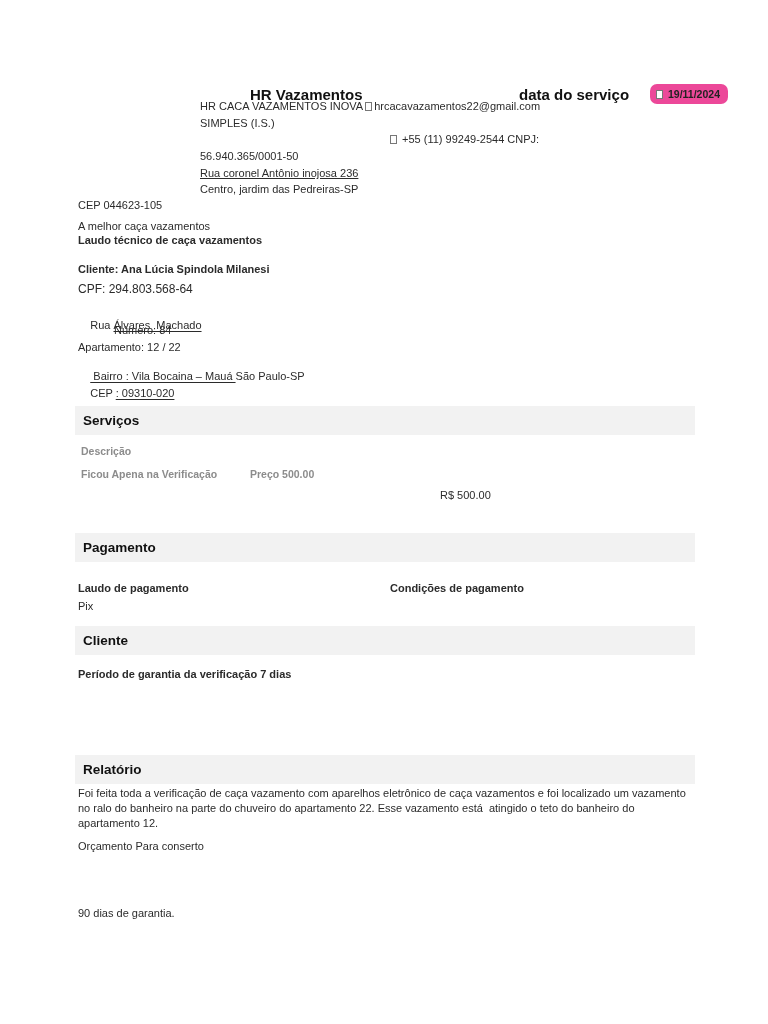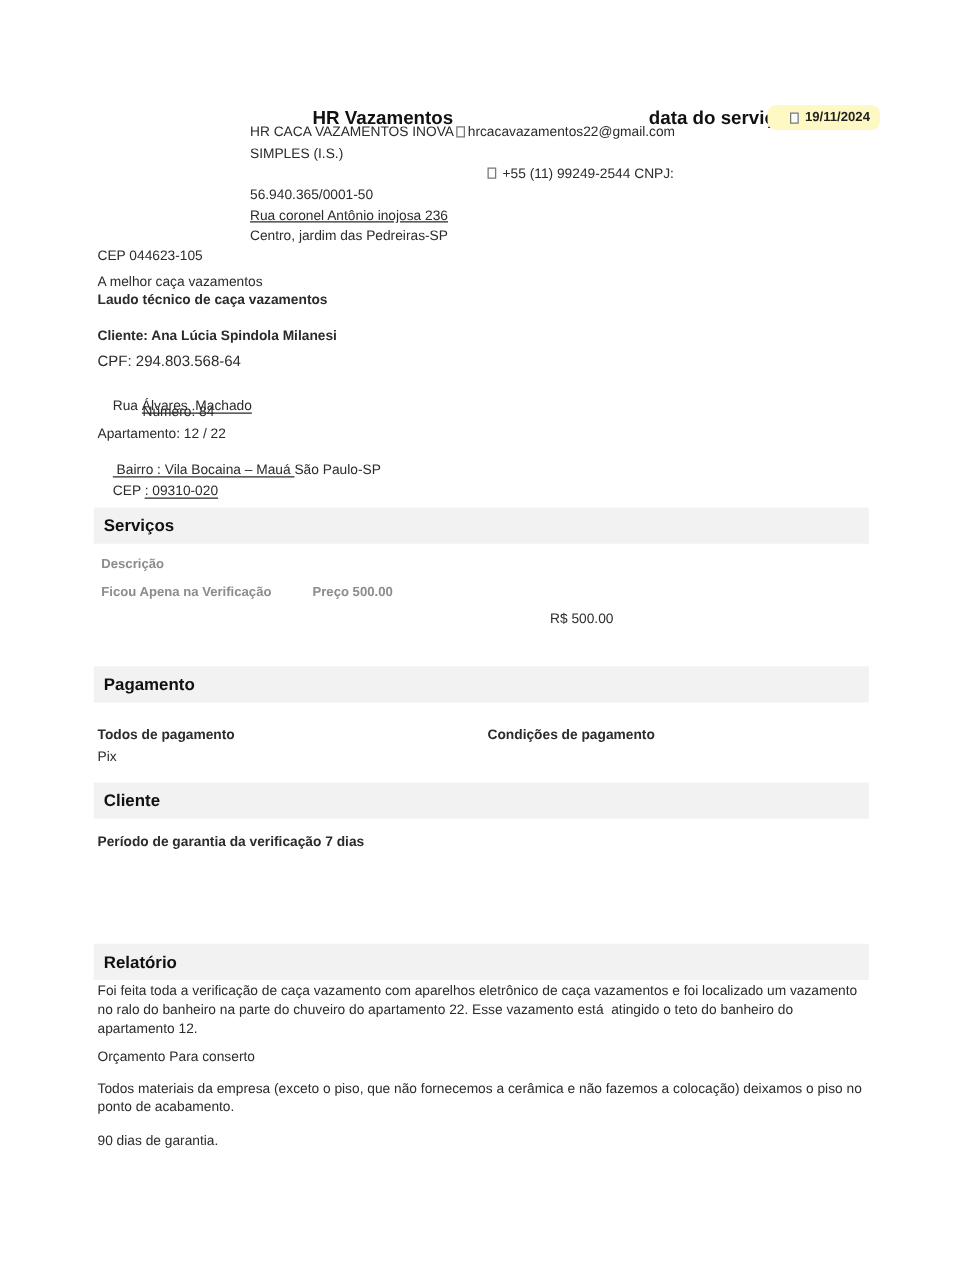--- a/index.html
+++ b/index.html
@@ -7,22 +7,22 @@
   body { font-family:"Liberation Sans","DejaVu Sans",sans-serif; color:#222; }
   .page {
     position:relative; width:768px; height:1024px; background:#ffffff;
     overflow:hidden; font-size:11px;
   }
   .abs { position:absolute; }
   .b { font-weight:bold; }
   .pre { white-space:pre-wrap; }
   .doc-title { font-size:15px; font-weight:bold; color:#111;text-align:center; }
   .date-chip {
-    background:#fef9c3; border-radius:7px; padding:4px 8px 4px 16px;
-    font-size:10.5px; font-weight:bold; color:#222; display:flex; align-items:center; gap:3px;
+    background:#ec4899; border-radius:7px; padding:4px 8px 4px 4px;
+    font-size:10.5px; font-weight:bold; color:#222; display:flex; align-items:center; gap:3px;margin-left:36px;
   }
   .tofu {
     display:inline-block; width:7px; height:9px; border:1px solid #777;
     vertical-align:-1px; margin:0 2px; background:#fdfdfd;
   }
   .line { font-size:11px; color:#2b2b2b; }
   .u { text-decoration:underline; text-underline-offset:2px; }
   .section-bar {
     left:75px; width:620px; height:29px; background:#f2f2f2;
     display:flex; align-items:center; padding-left:8px;
@@ -95,30 +95,29 @@
     <span>Serviços</span>
   </div>
   <div class="abs muted" style="left:81px; top:445px;">Descrição</div>
   <div class="abs muted" style="left:81px; top:468px;">Ficou Apena na Verificação</div>
   <div class="abs muted" style="left:250px; top:468px;">Preço 500.00</div>
   <div class="abs line" style="left:440px; top:489px;">R$ 500.00</div>
 
   <div class="abs section-bar" style="top:533px;">
     <span>Pagamento</span>
   </div>
-  <div class="abs line b" style="left:78px; top:582px;">Todos de pagamento</div>
+  <div class="abs line b" style="left:78px; top:582px;">Laudo de pagamento</div>
   <div class="abs line b" style="left:390px; top:582px;">Condições de pagamento</div>
   <div class="abs line" style="left:78px; top:600px;">Pix</div>
 
   <div class="abs section-bar" style="top:626px;">
     <span>Cliente</span>
   </div>
   <div class="abs line b" style="left:78px; top:668px;">Período de garantia da verificação 7 dias</div>
 
   <div class="abs section-bar" style="top:755px;">
     <span>Relatório</span>
   </div>
   <div class="abs para pre" style="left:78px; top:786px;">Foi feita toda a verificação de caça vazamento com aparelhos eletrônico de caça vazamentos e foi localizado um vazamento no ralo do banheiro na parte do chuveiro do apartamento 22. Esse vazamento está  atingido o teto do banheiro do apartamento 12.</div>
   <div class="abs para" style="left:78px; top:839px;">Orçamento Para conserto</div>
-  <div class="abs para" style="left:78px; top:864px;">Todos materiais da empresa (exceto o piso, que não fornecemos a cerâmica e não fazemos a colocação) deixamos o piso no ponto de acabamento.</div>
   <div class="abs para" style="left:78px; top:906px;">90 dias de garantia.</div>
 
 </div>
 
 </body></html>

